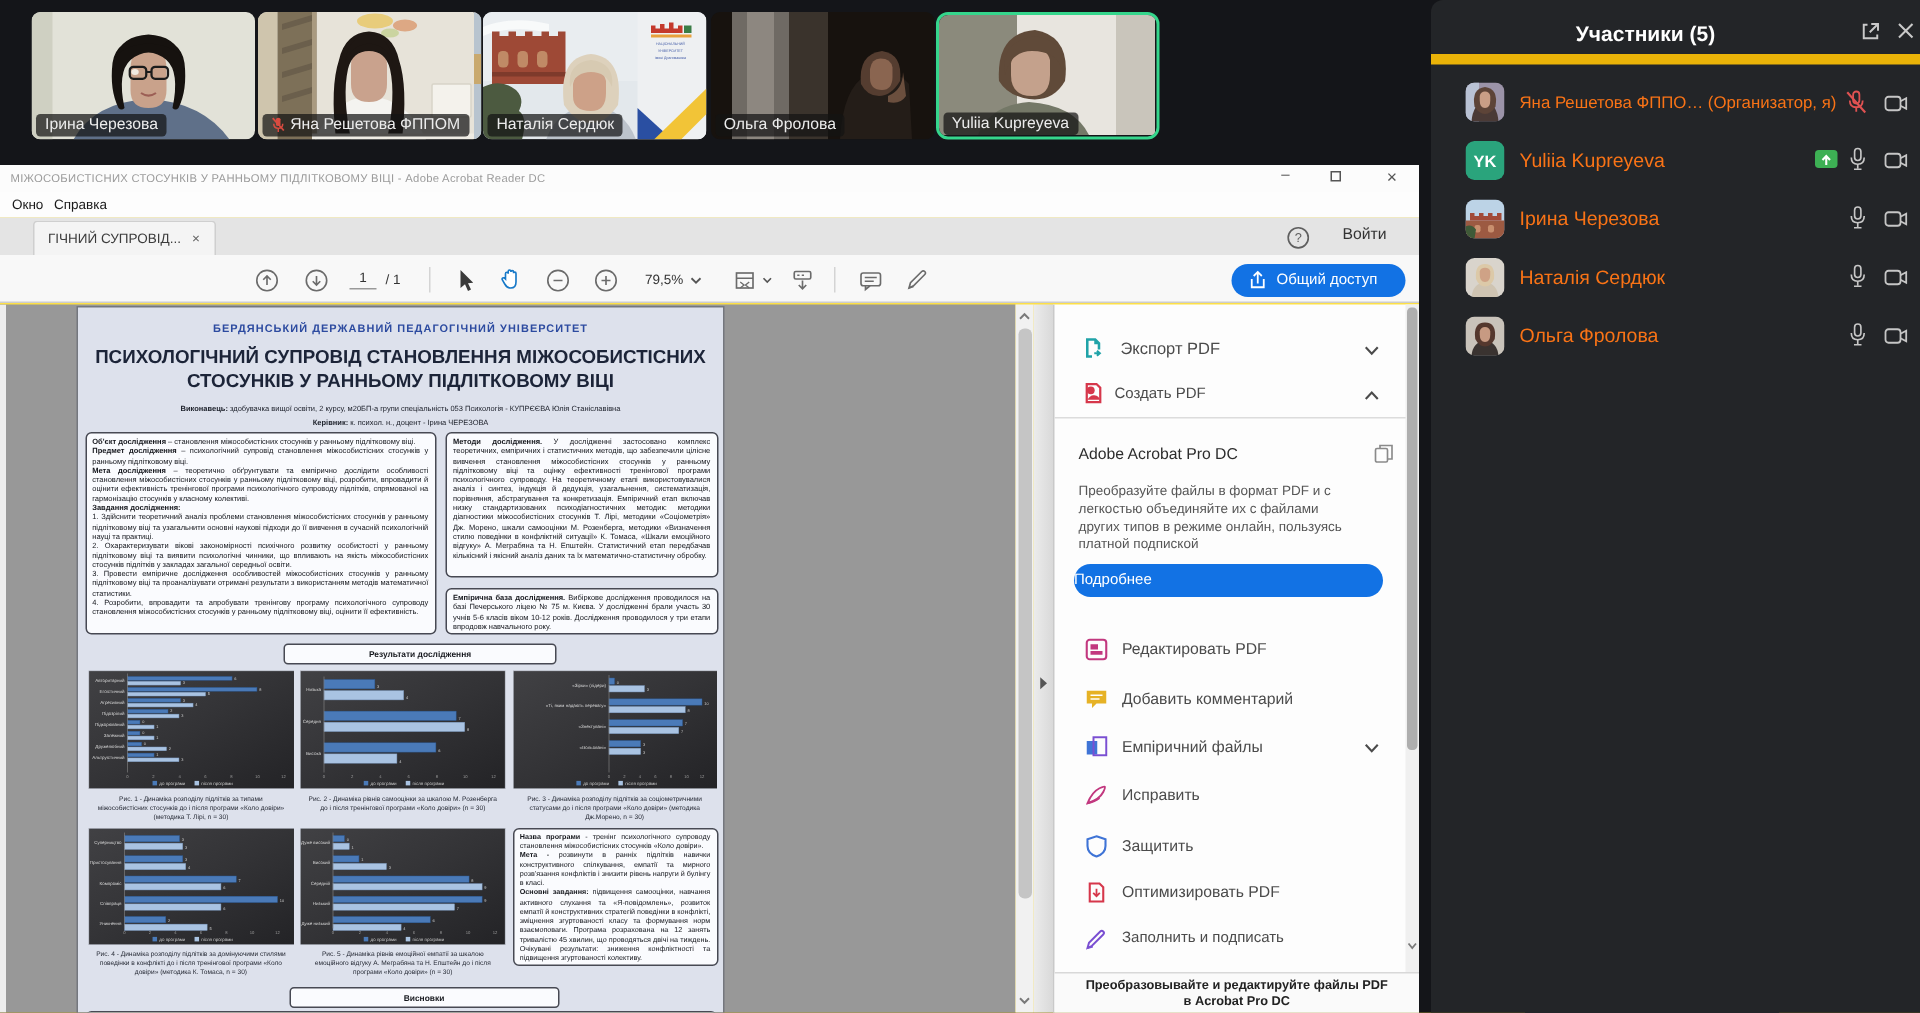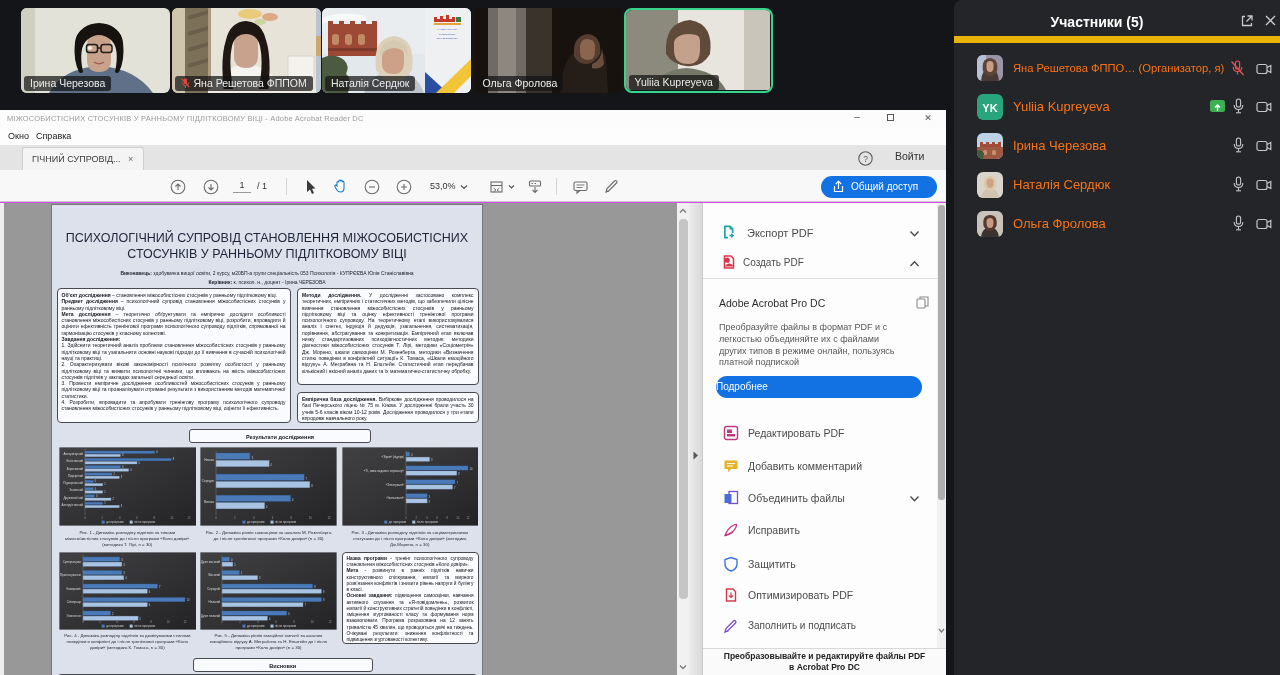--- a/index.html
+++ b/index.html
@@ -83,21 +83,21 @@
     </svg><div class="vlabel">Ольга Фролова</div></div>
 <div class="tile" style="left:623.5px;border:2.5px solid #35d68c;border-radius:8px"><svg width="144" height="80" viewBox="0 0 144 80">
       <rect width="144" height="80" fill="#8b8a7c"></rect>
       <rect x="52" y="0" width="70" height="80" fill="#e8e5df"></rect>
       <rect x="118" y="0" width="26" height="80" fill="#c9c5bb"></rect>
       <path d="M26 80 Q34 60 60 58 Q90 60 100 80 Z" fill="#747867"></path>
       <path d="M40 44 Q38 12 64 10 Q88 14 84 44 Q76 58 60 56 Q46 54 40 44 Z" fill="#604a39"></path>
       <path d="M48 40 Q48 54 62 54 Q74 54 74 40 L74 30 Q72 22 62 22 Q50 22 48 32 Z" fill="#c4a18c"></path>
       <path d="M44 40 Q40 18 64 14 Q86 18 82 36 Q78 24 62 24 Q48 24 44 40 Z" fill="#604a39"></path>
     </svg><div class="vlabel" style="bottom:1px">Yuliia Kupreyeva</div></div>
-<div class="abs" style="left:0;top:110px;width:946px;height:565px;background:#d946ef">
+<div class="abs" style="left:0;top:110px;width:946px;height:565px;background:#fde047">
 <div class="abs" style="left:0;top:0;width:946px;height:18px;background:#fcfcfc">
       <div class="abs" style="left:7px;top:4px;font-size:7.5px;color:#9b9b9b;letter-spacing:.2px">МІЖОСОБИСТІСНИХ СТОСУНКІВ У РАННЬОМУ ПІДЛІТКОВОМУ ВІЦІ - Adobe Acrobat Reader DC</div>
       <div class="abs" style="left:850px;top:0;width:14px;height:17px;color:#555;font-size:10px;text-align:center;line-height:14px">–</div>
       <div class="abs" style="left:887px;top:4px;width:7px;height:7px;border:1px solid #555"></div>
       <div class="abs" style="left:921px;top:0;width:14px;height:17px;color:#555;font-size:9px;text-align:center;line-height:17px">✕</div>
     </div>
 <div class="abs" style="left:0;top:18px;width:946px;height:17px;background:#fdfdfd">
       <span class="abs" style="left:8px;top:3px;font-size:9px;color:#1a1a1a">Окно</span>
       <span class="abs" style="left:36px;top:3px;font-size:9px;color:#1a1a1a">Справка</span>
     </div>
@@ -131,21 +131,21 @@
         <path d="M5 8 L5 4.5 Q5 3.5 5.9 3.5 Q6.8 3.5 6.8 4.5 L6.8 3 Q6.8 2 7.7 2 Q8.6 2 8.6 3 L8.6 3.4 Q8.6 2.4 9.5 2.4 Q10.4 2.4 10.4 3.4 L10.4 4.2 Q10.4 3.4 11.2 3.4 Q12 3.4 12 4.4 L12 10 Q12 14 8.5 14 Q6 14 4.6 11.5 L3 8.8 Q2.4 7.8 3.2 7.3 Q4 6.9 4.6 7.6 Z" fill="#fff" stroke="#1879c8" stroke-width="1.1"></path>
       </svg>
 <svg class="abs" style="left:364px;top:9px" width="16" height="16" viewBox="0 0 16 16">
         <circle cx="8" cy="8" r="6.8" fill="none" stroke="#6b6b6b" stroke-width="1.1"></circle>
         <line x1="5" y1="8" x2="11" y2="8" stroke="#6b6b6b" stroke-width="1.1"></line>
       </svg>
 <svg class="abs" style="left:396px;top:9px" width="16" height="16" viewBox="0 0 16 16">
         <circle cx="8" cy="8" r="6.8" fill="none" stroke="#6b6b6b" stroke-width="1.1"></circle>
         <path d="M5 8 L11 8 M8 5 L8 11" stroke="#6b6b6b" stroke-width="1.1"></path>
       </svg>
-<span class="abs" style="left:430px;top:11px;font-size:9px;color:#333">53,0%</span>
+<span class="abs" style="left:430px;top:11px;font-size:9px;color:#333">79,5%</span>
 <svg class="abs" style="left:460px;top:14px" width="8" height="6" viewBox="0 0 8 6">
         <path d="M1 1.5 L4 4.5 L7 1.5" stroke="#555" stroke-width="1.2" fill="none"></path>
       </svg>
 <svg class="abs" style="left:489px;top:9px" width="17" height="16" viewBox="0 0 17 16">
         <rect x="2" y="3" width="11" height="10" fill="none" stroke="#6b6b6b" stroke-width="1.1"></rect>
         <path d="M2 6.5 L13 6.5" stroke="#6b6b6b" stroke-width="1.1"></path>
         <path d="M4.5 9 L7 11 L4.5 13 M10.5 9 L8 11 L10.5 13" stroke="#6b6b6b" stroke-width="0.9" fill="none"></path>
       </svg>
 <svg class="abs" style="left:508px;top:14px" width="7" height="6" viewBox="0 0 7 6">
         <path d="M1 1.5 L3.5 4 L6 1.5" stroke="#555" stroke-width="1.1" fill="none"></path>
@@ -171,21 +171,22 @@
         <svg class="abs" style="left:11px;top:4px" width="13" height="14" viewBox="0 0 13 14">
           <path d="M2.5 6 L2.5 11.5 L10.5 11.5 L10.5 6" fill="none" stroke="#fff" stroke-width="1.2"></path>
           <path d="M6.5 9 L6.5 1.5 M3.8 4 L6.5 1.3 L9.2 4" fill="none" stroke="#fff" stroke-width="1.2"></path>
         </svg>
         <span class="abs" style="left:30px;top:4.5px;font-size:10px;color:#fff">Общий доступ</span>
       </div>
 </div>
 <div class="abs" style="left:0;top:93px;width:677px;height:472px;background:#989898;overflow:hidden">
 <div class="abs" style="left:0;top:0;width:4px;height:472px;background:#ededed"></div>
 <div class="abs" style="left:52px;top:2px;width:430px;height:470px;background:#dde1ec;box-shadow:0 0 0 1px #74777e;overflow:hidden">
-<div class="abs" style="left:0;top:26px;width:430px;text-align:center;font-size:12.5px;line-height:15.5px;font-weight:normal;color:#1c2438">ПСИХОЛОГІЧНИЙ СУПРОВІД СТАНОВЛЕННЯ МІЖОСОБИСТІСНИХ<br>СТОСУНКІВ У РАННЬОМУ ПІДЛІТКОВОМУ ВІЦІ</div>
+<div class="abs" style="left:0;top:9px;width:430px;text-align:center;font-size:7.3px;font-weight:bold;color:#2d4ba0;letter-spacing:.7px">БЕРДЯНСЬКИЙ ДЕРЖАВНИЙ ПЕДАГОГІЧНИЙ УНІВЕРСИТЕТ</div>
+<div class="abs" style="left:0;top:26px;width:430px;text-align:center;font-size:12.5px;line-height:15.5px;font-weight:bold;color:#1c2438">ПСИХОЛОГІЧНИЙ СУПРОВІД СТАНОВЛЕННЯ МІЖОСОБИСТІСНИХ<br>СТОСУНКІВ У РАННЬОМУ ПІДЛІТКОВОМУ ВІЦІ</div>
 <div class="abs" style="left:0;top:64.5px;width:430px;text-align:center;font-size:5px;color:#20242e"><b>Виконавець:</b> здобувачка вищої освіти, 2 курсу, м20БП-а групи спеціальність 053 Психологія - КУПРЄЄВА Юлія Станіславівна</div>
 <div class="abs" style="left:0;top:73.5px;width:430px;text-align:center;font-size:5px;color:#20242e"><b>Керівник:</b> к. психол. н., доцент - Ірина ЧЕРЕЗОВА</div>
 <div style="position:absolute;background:#fafbfe;border:1.2px solid #474953;border-radius:4px;color:#14161c;left:4.5px;top:83px;width:234px;height:134.5px;padding:3px 4px;overflow:hidden;font-size:5px;line-height:1.26;text-align:justify"><b>Об'єкт дослідження</b> – становлення міжособистісних стосунків у ранньому підлітковому віці.<br><b>Предмет дослідження</b> – психологічний супровід становлення міжособистісних стосунків у ранньому підлітковому віці.<br><b>Мета дослідження</b> – теоретично обґрунтувати та емпірично дослідити особливості становлення міжособистісних стосунків у ранньому підлітковому віці, розробити, впровадити й оцінити ефективність тренінгової програми психологічного супроводу підлітків, спрямованої на гармонізацію стосунків у класному колективі.<br><b>Завдання дослідження:</b><br>1. Здійснити теоретичний аналіз проблеми становлення міжособистісних стосунків у ранньому підлітковому віці та узагальнити основні наукові підходи до її вивчення в сучасній психологічній науці та практиці.<br>2. Охарактеризувати вікові закономірності психічного розвитку особистості у ранньому підлітковому віці та виявити психологічні чинники, що впливають на якість міжособистісних стосунків підлітків у закладах загальної середньої освіти.<br>3. Провести емпіричне дослідження особливостей міжособистісних стосунків у ранньому підлітковому віці та проаналізувати отримані результати з використанням методів математичної статистики.<br>4. Розробити, впровадити та апробувати тренінгову програму психологічного супроводу становлення міжособистісних стосунків у ранньому підлітковому віці, оцінити її ефективність.</div>
 <div style="position:absolute;background:#fafbfe;border:1.2px solid #474953;border-radius:4px;color:#14161c;left:245px;top:83px;width:181.5px;height:97px;padding:3px 4px;overflow:hidden;font-size:5px;line-height:1.26;text-align:justify"><b>Методи дослідження.</b> У дослідженні застосовано комплекс теоретичних, емпіричних і статистичних методів, що забезпечили цілісне вивчення становлення міжособистісних стосунків у ранньому підлітковому віці та оцінку ефективності тренінгової програми психологічного супроводу. На теоретичному етапі використовувалися аналіз і синтез, індукція й дедукція, узагальнення, систематизація, порівняння, абстрагування та конкретизація. Емпіричний етап включав низку стандартизованих психодіагностичних методик: методики діагностики міжособистісних стосунків Т. Лірі, методики «Соціометрія» Дж. Морено, шкали самооцінки М. Розенберга, методики «Визначення стилю поведінки в конфліктній ситуації» К. Томаса, «Шкали емоційного відгуку» А. Меграбяна та Н. Епштейн. Статистичний етап передбачав кількісний і якісний аналіз даних та їх математично-статистичну обробку.</div>
 <div style="position:absolute;background:#fafbfe;border:1.2px solid #474953;border-radius:4px;color:#14161c;left:245px;top:187px;width:181.5px;height:30.5px;padding:3px 4px;overflow:hidden;font-size:5px;line-height:1.26;text-align:justify"><b>Емпірична база дослідження.</b> Вибіркове дослідження проводилося на базі Печерського ліцею № 75 м. Києва. У дослідженні брали участь 30 учнів 5-6 класів віком 10-12 років. Дослідження проводилося у три етапи впродовж навчального року.</div>
 <div style="position:absolute;background:#fafbfe;border:1.2px solid #474953;border-radius:4px;color:#14161c;left:137px;top:223.5px;width:182px;height:14px;border-radius:3px;text-align:center;font-size:5.6px;font-weight:bold;line-height:14px">Результати дослідження</div>
 <svg style="position:absolute;left:6.6px;top:242px" width="137.4" height="79" viewBox="0 0 137.4 79">
           <defs>
             <linearGradient id="bgc1" x1="0" y1="0" x2="1" y2="1">
               <stop offset="0" stop-color="#414144"></stop>
@@ -479,21 +480,21 @@
 <svg class="abs" style="left:20px;top:254.5px" width="16" height="16" viewBox="0 0 16 16">
         <path d="M1.5 2.5 L14.5 2.5 L14.5 11 L8 11 L5 14 L5 11 L1.5 11 Z" fill="#e6b226"></path>
         <line x1="4" y1="5.5" x2="12" y2="5.5" stroke="#fff" stroke-width="1.1"></line>
         <line x1="4" y1="8" x2="10" y2="8" stroke="#fff" stroke-width="1.1"></line>
       </svg>
       <span class="abs" style="left:45px;top:256.5px;font-size:10.5px;color:#4b4b4b">Добавить комментарий</span>
 <svg class="abs" style="left:20px;top:286.5px" width="16" height="16" viewBox="0 0 16 16">
         <rect x="1.5" y="4" width="7" height="9" fill="#3f74d6"></rect>
         <rect x="6" y="1.5" width="8.5" height="12" fill="none" stroke="#7a4fd2" stroke-width="1.3"></rect>
       </svg>
-      <span class="abs" style="left:45px;top:288.5px;font-size:10.5px;color:#4b4b4b">Объединить файлы</span>
+      <span class="abs" style="left:45px;top:288.5px;font-size:10.5px;color:#4b4b4b">Емпіричний файлы</span>
       <svg class="abs" style="left:206px;top:291.5px" width="11" height="8" viewBox="0 0 11 8">
         <path d="M1.5 1.5 L5.5 5.8 L9.5 1.5" stroke="#4b4b4b" stroke-width="1.4" fill="none"></path>
       </svg>
 <svg class="abs" style="left:20px;top:318.5px" width="16" height="16" viewBox="0 0 16 16">
         <path d="M2 13.5 Q5 6 10 3.5 Q13 2 13.5 2.5 Q14 3 12.5 6 Q10 11 2 13.5 Z" fill="none" stroke="#c2387f" stroke-width="1.3"></path>
         <path d="M2 13.5 Q7 12.5 10 10" stroke="#c2387f" stroke-width="1.3" fill="none"></path>
       </svg>
       <span class="abs" style="left:45px;top:320.5px;font-size:10.5px;color:#4b4b4b">Исправить</span>
 <svg class="abs" style="left:20px;top:352.5px" width="16" height="16" viewBox="0 0 16 16">
         <path d="M8 1.5 L14 3.5 L14 8 Q14 13 8 15 Q2 13 2 8 L2 3.5 Z" fill="none" stroke="#3f74d6" stroke-width="1.4"></path>

